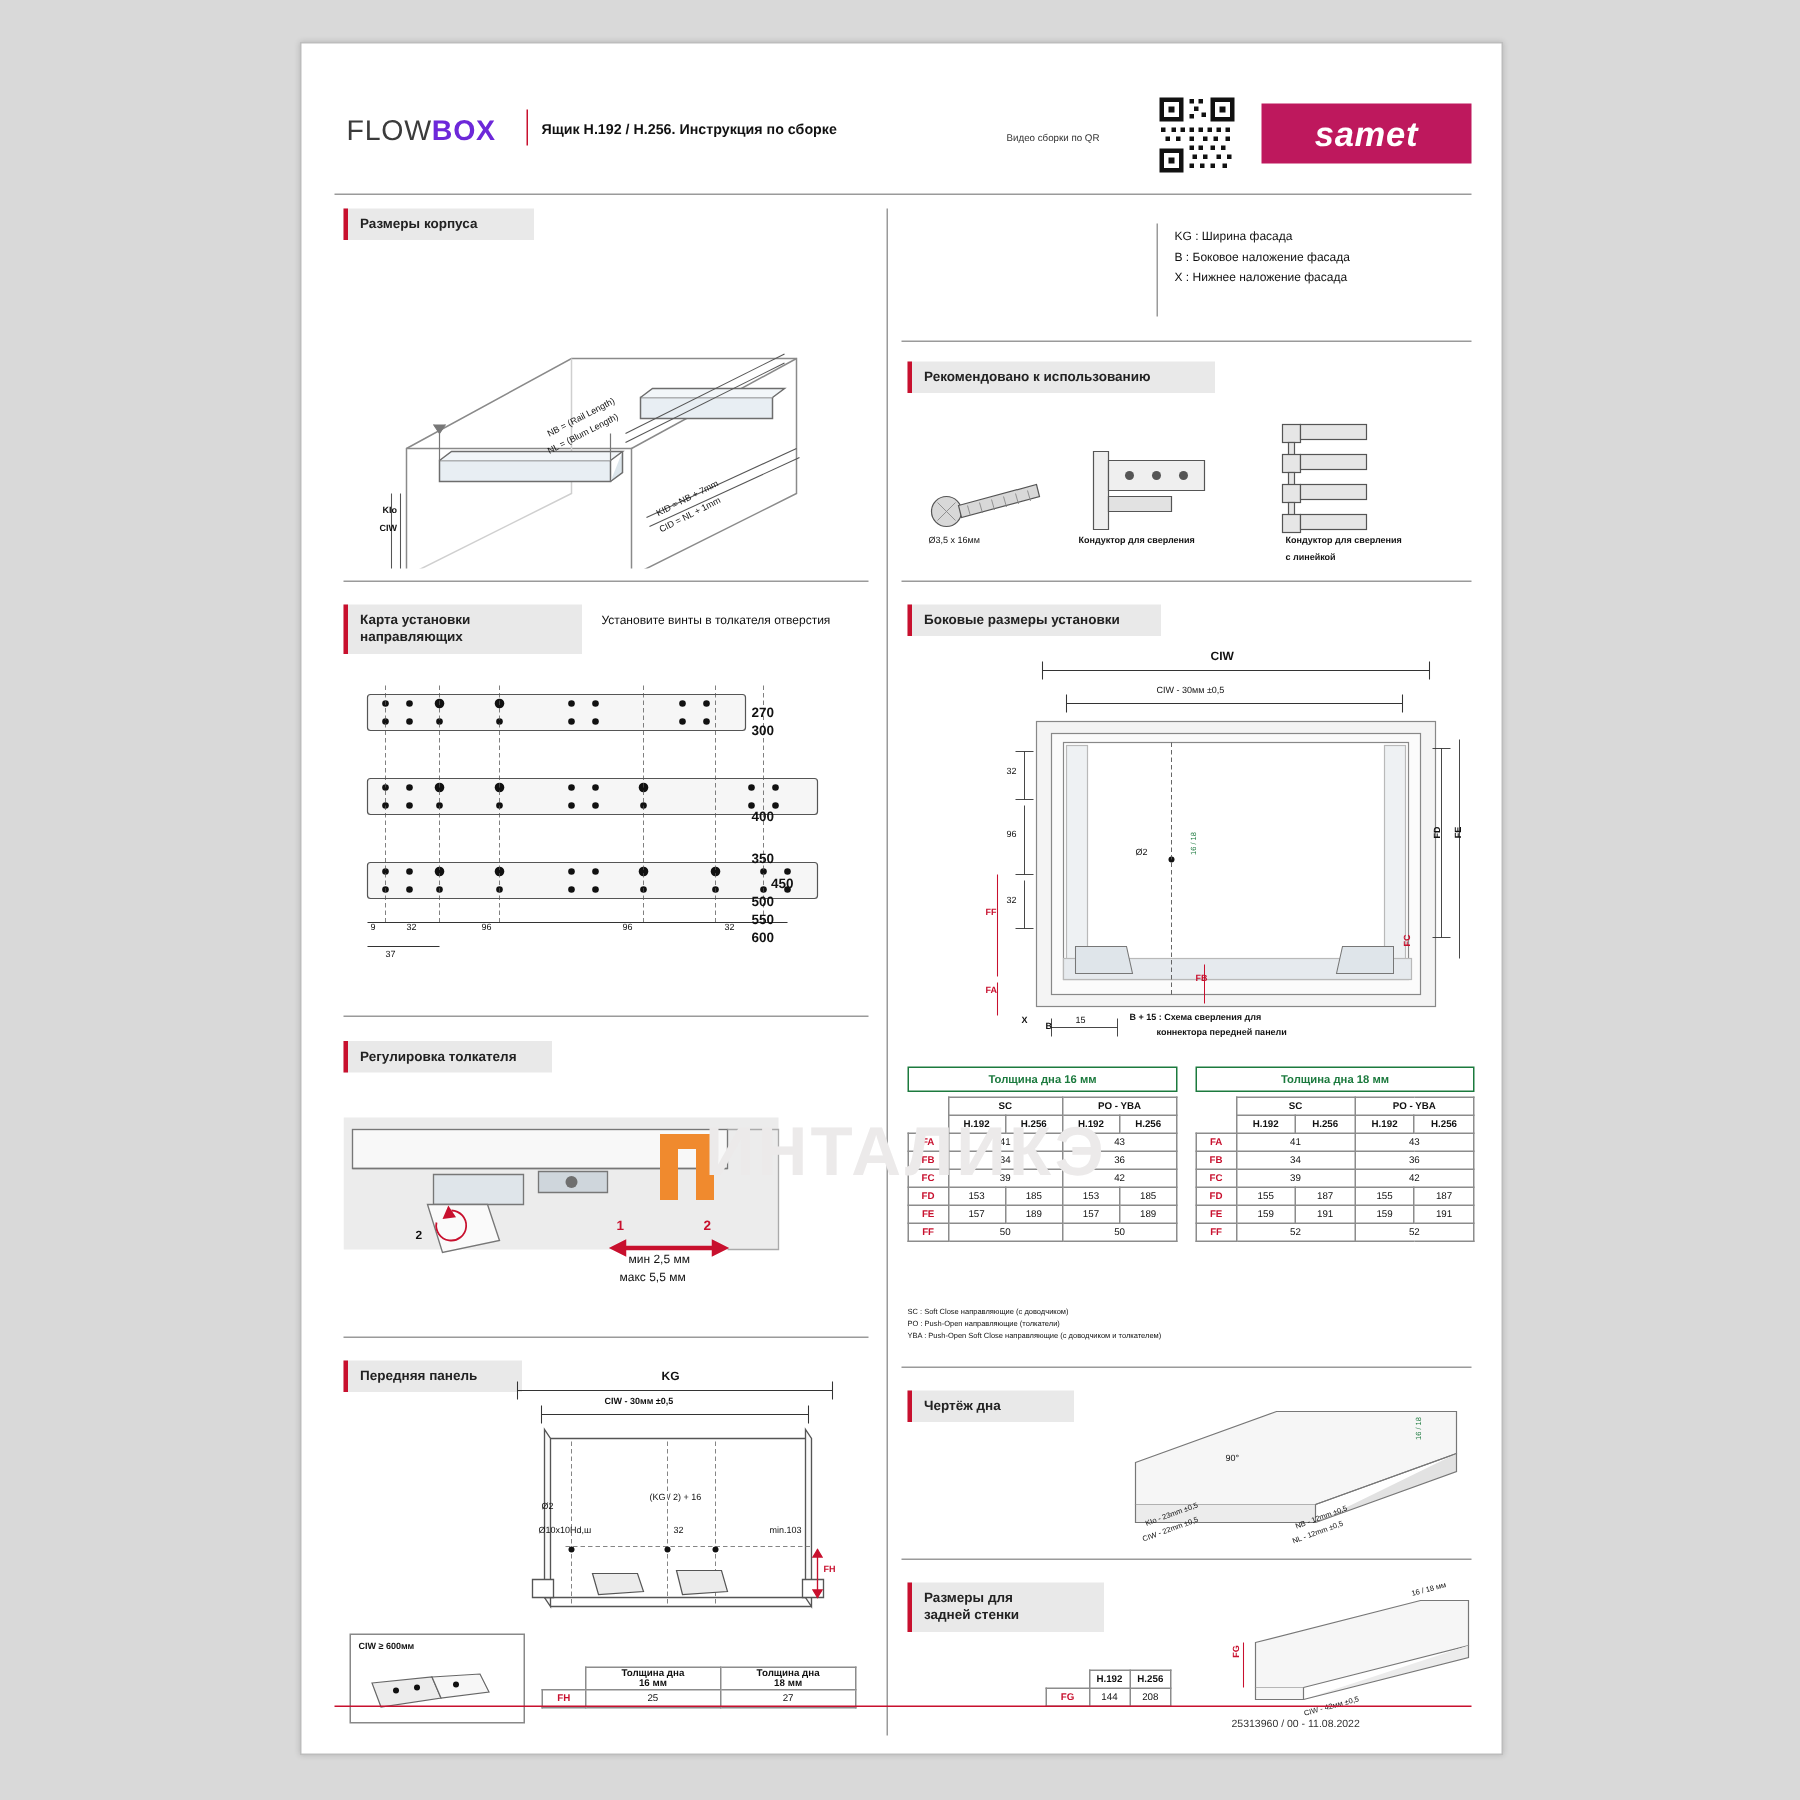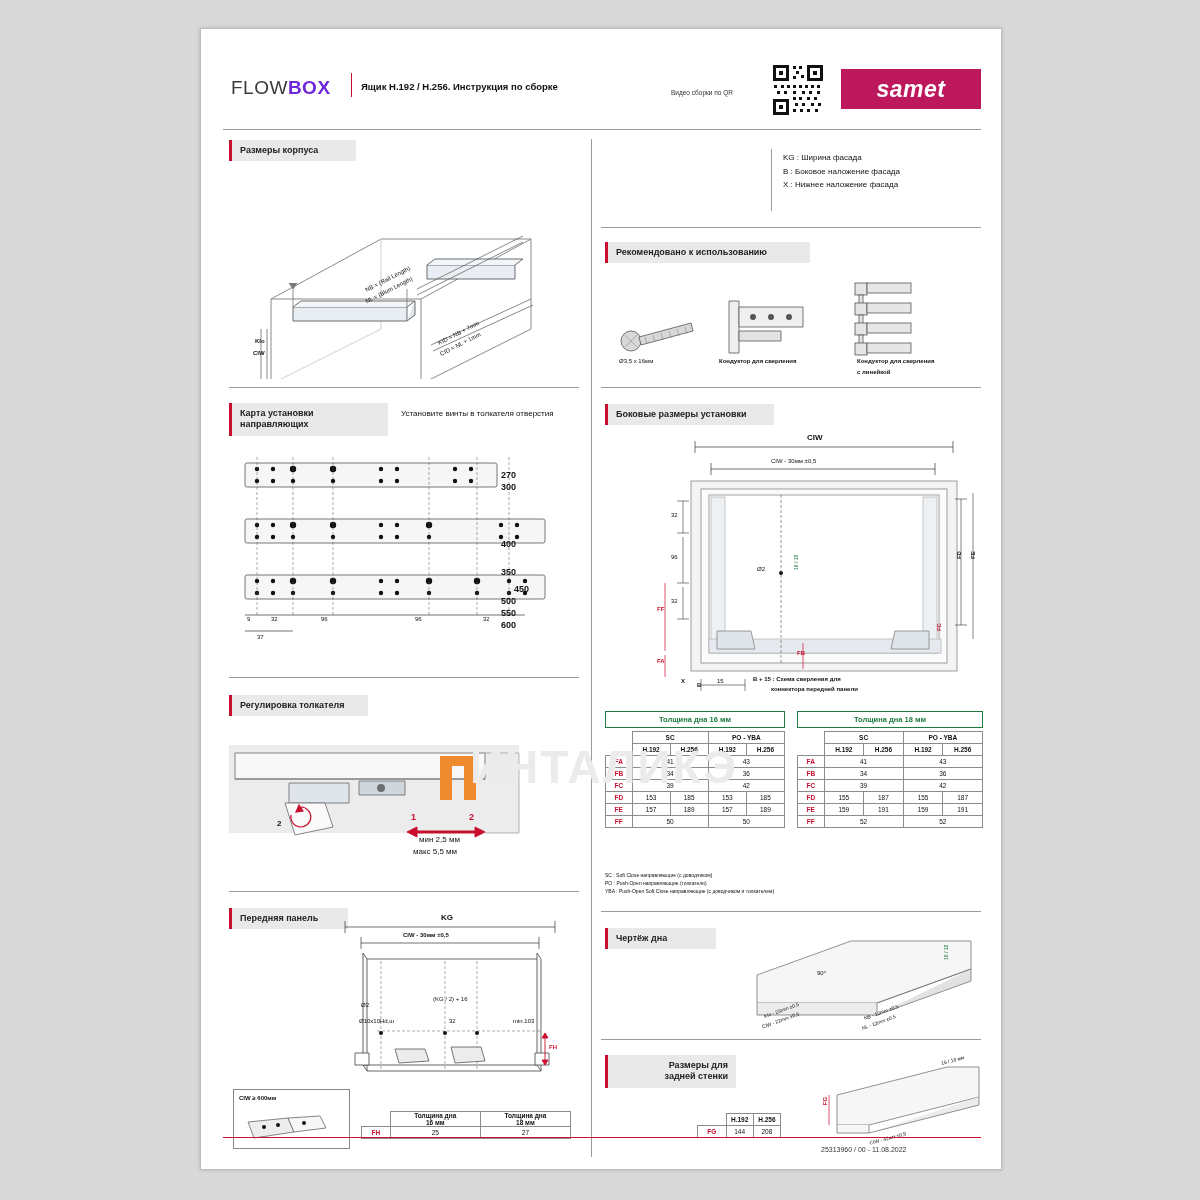--- a/index.html
+++ b/index.html
@@ -639,21 +639,21 @@
       <div class="txt tiny" style="left:76px;top:42px;">90°</div>
       <div class="txt xtiny grn" style="left:198px;top:22px;transform:rotate(-90deg);">16 / 18</div>
       <div class="txt xtiny" style="left:22px;top:80px;transform:rotate(-20deg);">KIo - 23mm ±0,5</div>
       <div class="txt xtiny" style="left:20px;top:90px;transform:rotate(-20deg);">CIW - 22mm ±0,5</div>
       <div class="txt xtiny" style="left:122px;top:82px;transform:rotate(-20deg);">NB - 12mm ±0,5</div>
       <div class="txt xtiny" style="left:120px;top:92px;transform:rotate(-20deg);">NL - 12mm ±0,5</div>
     </div>
 
     <div class="hr" style="left:400px;top:1010px;width:380px;"></div>
 
-    <div style="position:absolute;left:404px;top:1026px;text-align:right;">
+    <div style="position:absolute;left:404px;top:1026px;">
       <div class="sec-title" style="width:112px;white-space:pre-line;">Размеры для
 задней стенки</div>
     </div>
     <div style="position:absolute;left:620px;top:1020px;width:170px;height:100px;">
       <svg width="170" height="100" viewBox="0 0 170 100">
         <g stroke="#777" stroke-width="0.8" fill="#f6f6f6">
           <path d="M16 46 L126 18 L158 18 L158 48 L48 76 L16 76 Z"></path>
           <path d="M16 76 L16 84 L48 84 L48 76"></path>
           <path d="M48 84 L158 56 L158 48" fill="#ececec"></path>
         </g>

